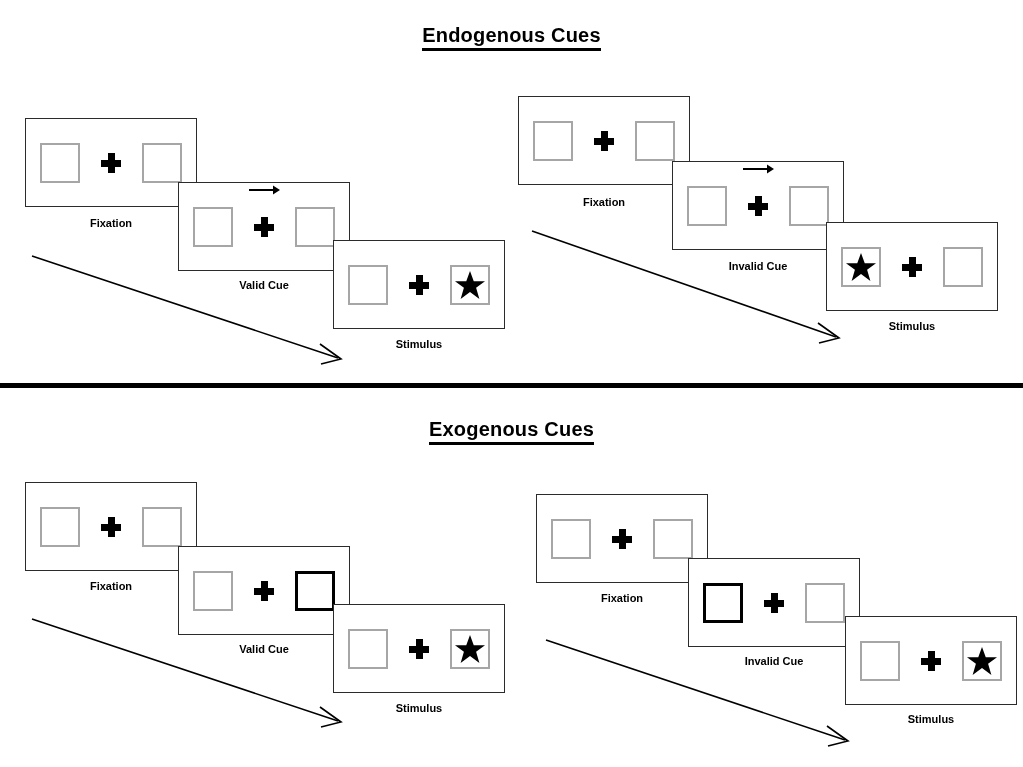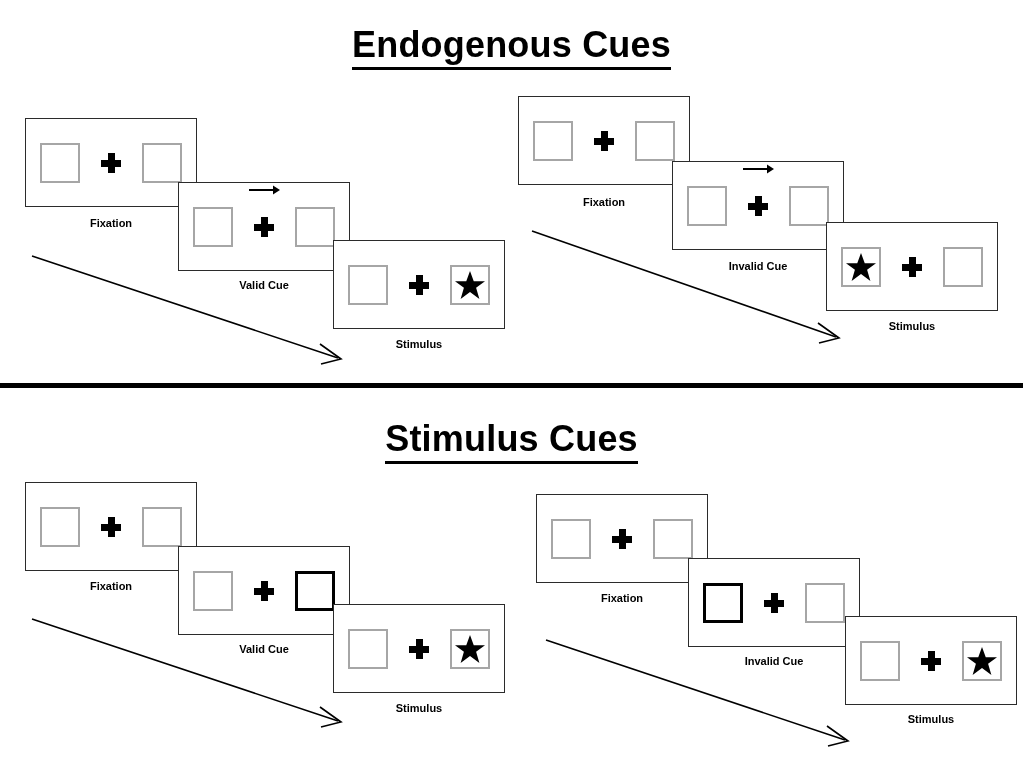--- a/index.html
+++ b/index.html
@@ -19,21 +19,21 @@
     background: #ffffff;
     overflow: hidden;
   }
 
   
   .section-title {
     position: absolute;
     width: 100%;
     left: 0;
     text-align: center;
-    font-size: 36px;
+    font-size: 20px;
     font-weight: bold;
     letter-spacing: 0.2px;
     color: #000000;
   }
   .section-title span {
     border-bottom: 3px solid #000000;
     padding-bottom: 2px;
   }
 
   
@@ -255,21 +255,21 @@
   <div class="caption" style="left:826px; top:320px; width:172px;">Stimulus</div>
 
   <svg class="time-arrow" style="left:528px; top:225px; width:325px; height:125px;" viewBox="0 0 325 125">
     <line x1="4" y1="6" x2="308" y2="112"></line>
     <polyline points="290,98 311,113 291,118"></polyline>
   </svg>
 
   <div class="divider" style="top:383px;"></div>
 
   <div class="section-title" style="top:418px;">
-    <span>Stimulus Cues</span>
+    <span>Exogenous Cues</span>
   </div>
 
   <div class="panel" style="left:25px; top:482px; width:172px; height:89px;">
     <div class="panel-inner">
       <div class="cbox"></div>
       <div class="centre-col">
         <div class="plus"></div>
       </div>
       <div class="cbox"></div>
     </div>

